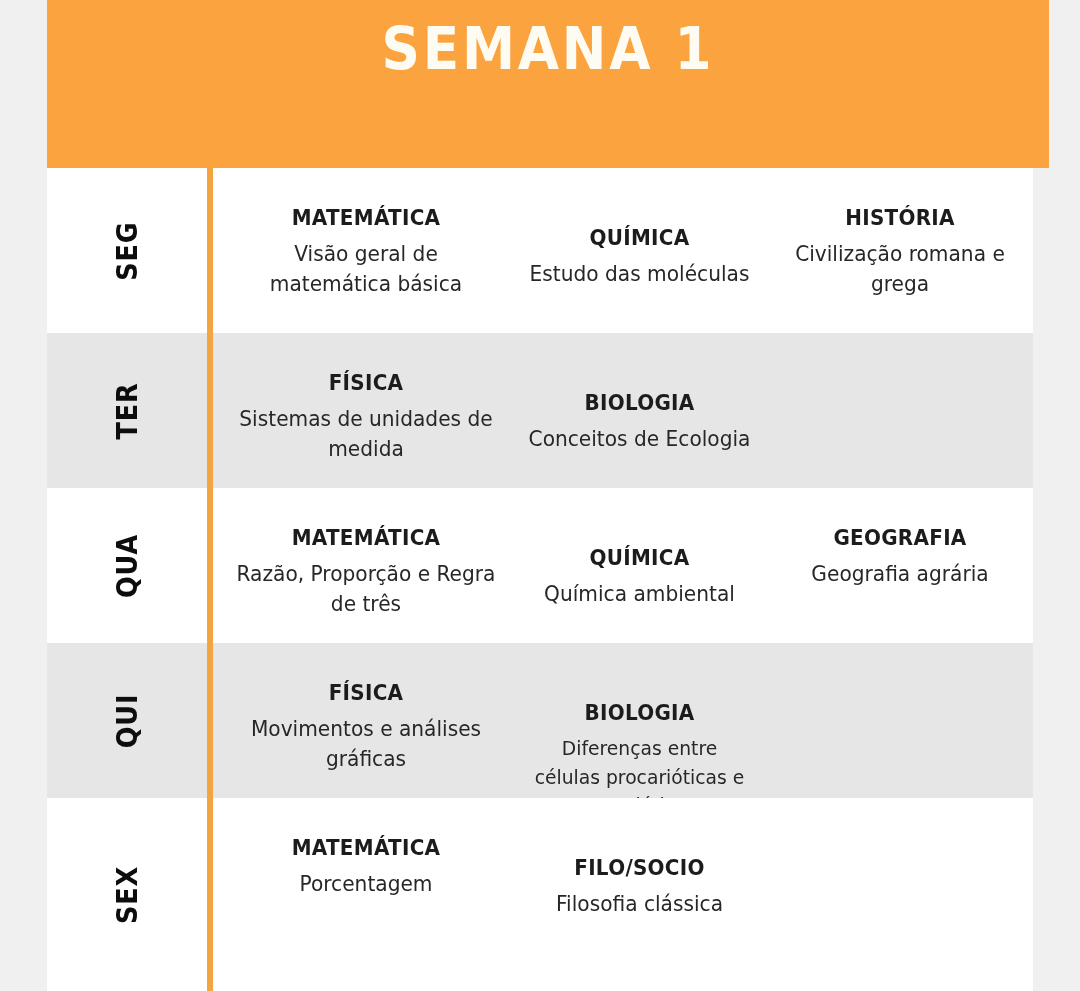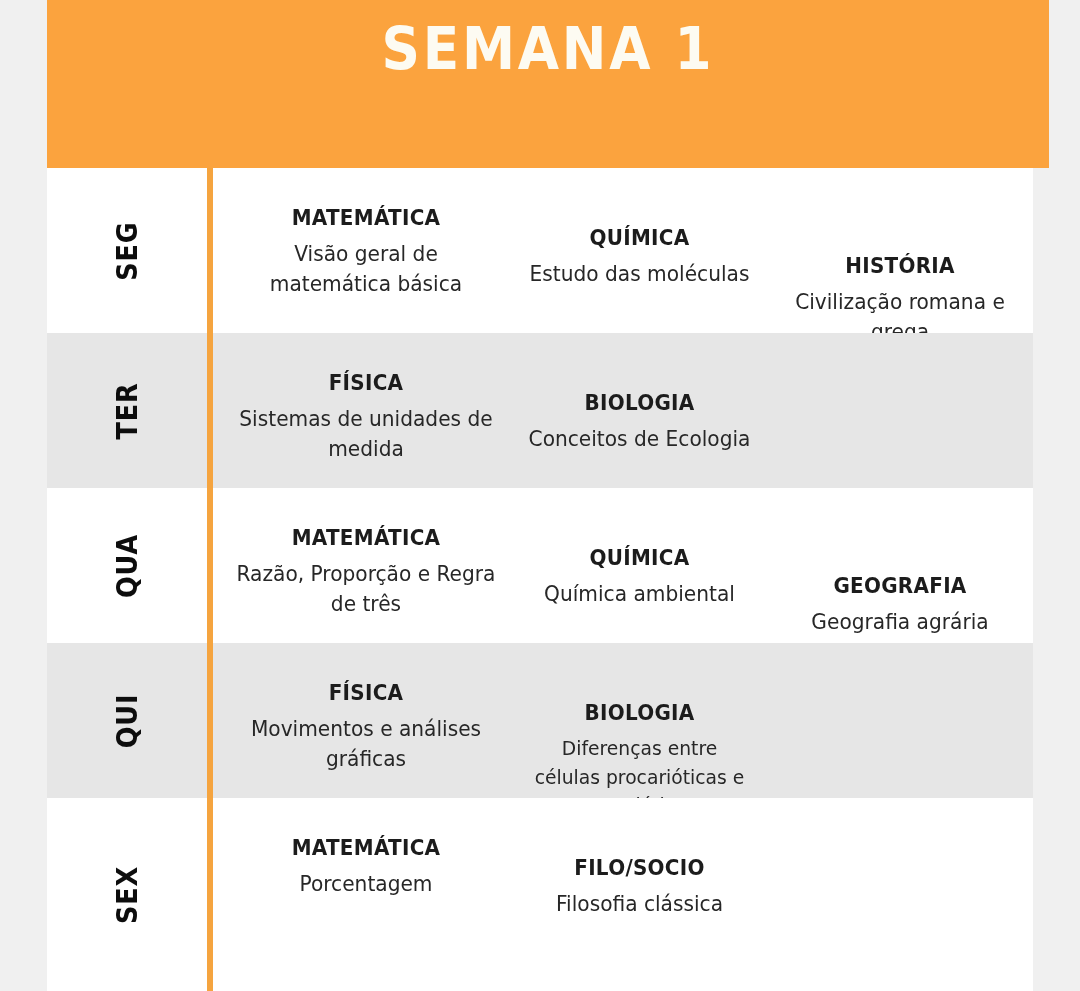--- a/index.html
+++ b/index.html
@@ -104,21 +104,21 @@
     padding-left: 13px;
   }
 
   .subject-cell {
     box-sizing: border-box;
     text-align: center;
     padding: 37px 10px 0 10px;
   }
   .col-1 { flex: 0 0 292px; }
   .col-2 { flex: 0 0 255px; margin-top: 20px; }
-  .col-3 { flex: 1 1 auto; margin-top: 48px; }
+  .col-3 { flex: 1 1 auto; }
 
   .subject-name {
     font-family: "DejaVu Sans", "Liberation Sans", sans-serif;
     font-weight: bold;
     font-size: 21px;
     line-height: 1.25;
     letter-spacing: 0.3px;
     color: #1c1c1c;
     margin: 0 0 9px 0;
     transform: scaleX(0.95);

